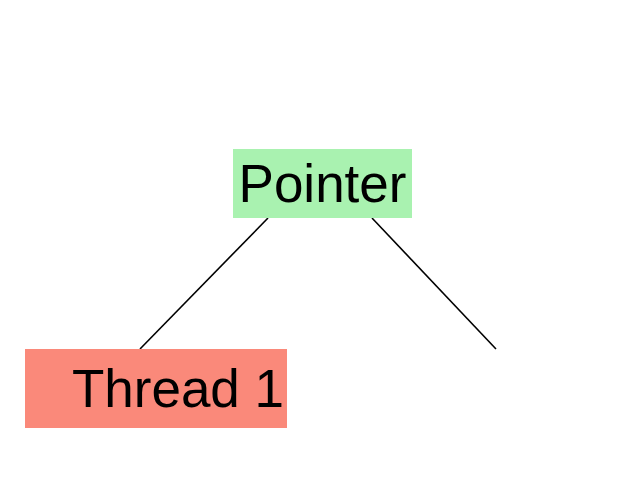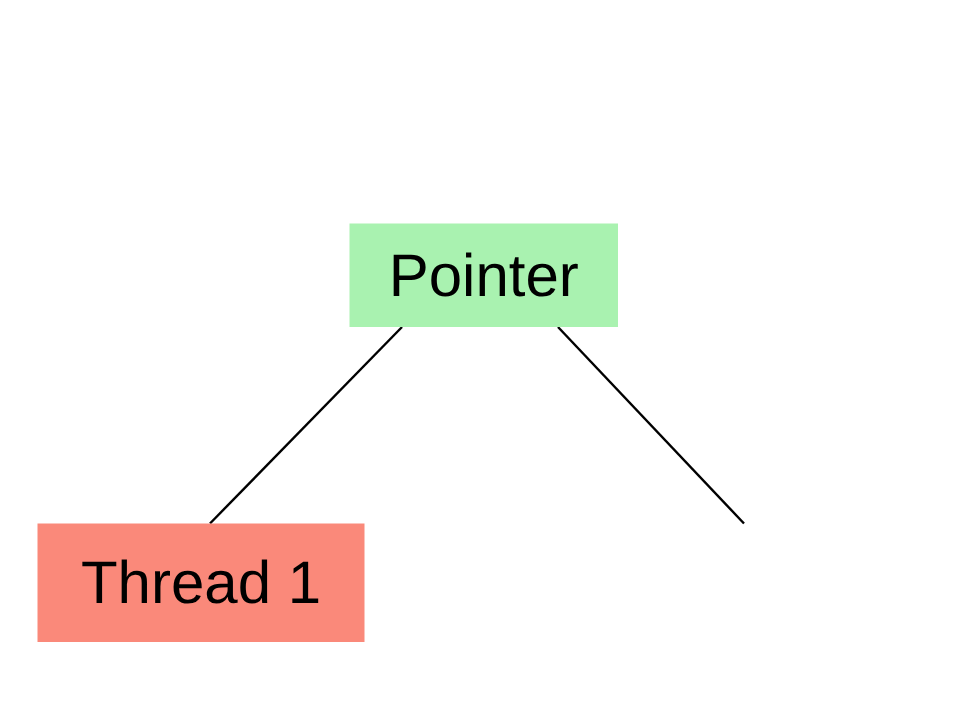--- a/index.html
+++ b/index.html
@@ -21,21 +21,21 @@
     width: 640px;
     height: 480px;
     pointer-events: none;
   }
   .node {
     position: absolute;
     display: flex;
     align-items: center;
     justify-content: center;
     color: #000000;
-    font-size: 40px;
+    font-size: 53px;
     line-height: 1;
     white-space: nowrap;
   }
   .node-pointer {
     left: 233px;
     top: 149px;
     width: 179px;
     height: 69px;
   }
   .node-thread-1 {
@@ -58,18 +58,18 @@
 
   <svg class="edges-layer" viewBox="0 0 640 480" xmlns="http://www.w3.org/2000/svg">
     <line x1="268" y1="218" x2="140" y2="349" stroke="#000000" stroke-width="1.6"></line>
     <line x1="372" y1="218" x2="496" y2="349" stroke="#000000" stroke-width="1.6"></line>
   </svg>
 
   <div class="node node-pointer" style="background-color: rgb(169, 242, 176);">
     <span>Pointer</span>
   </div>
 
-  <div class="node node-thread-1" style="background-color: rgb(250, 137, 122);">
+  <div class="node node-thread-1" style="background-color: rgb(250, 137, 122); padding-left: 44px;">
     <span>Thread 1</span>
   </div>
 
 
 </div>
 
 </body></html>

